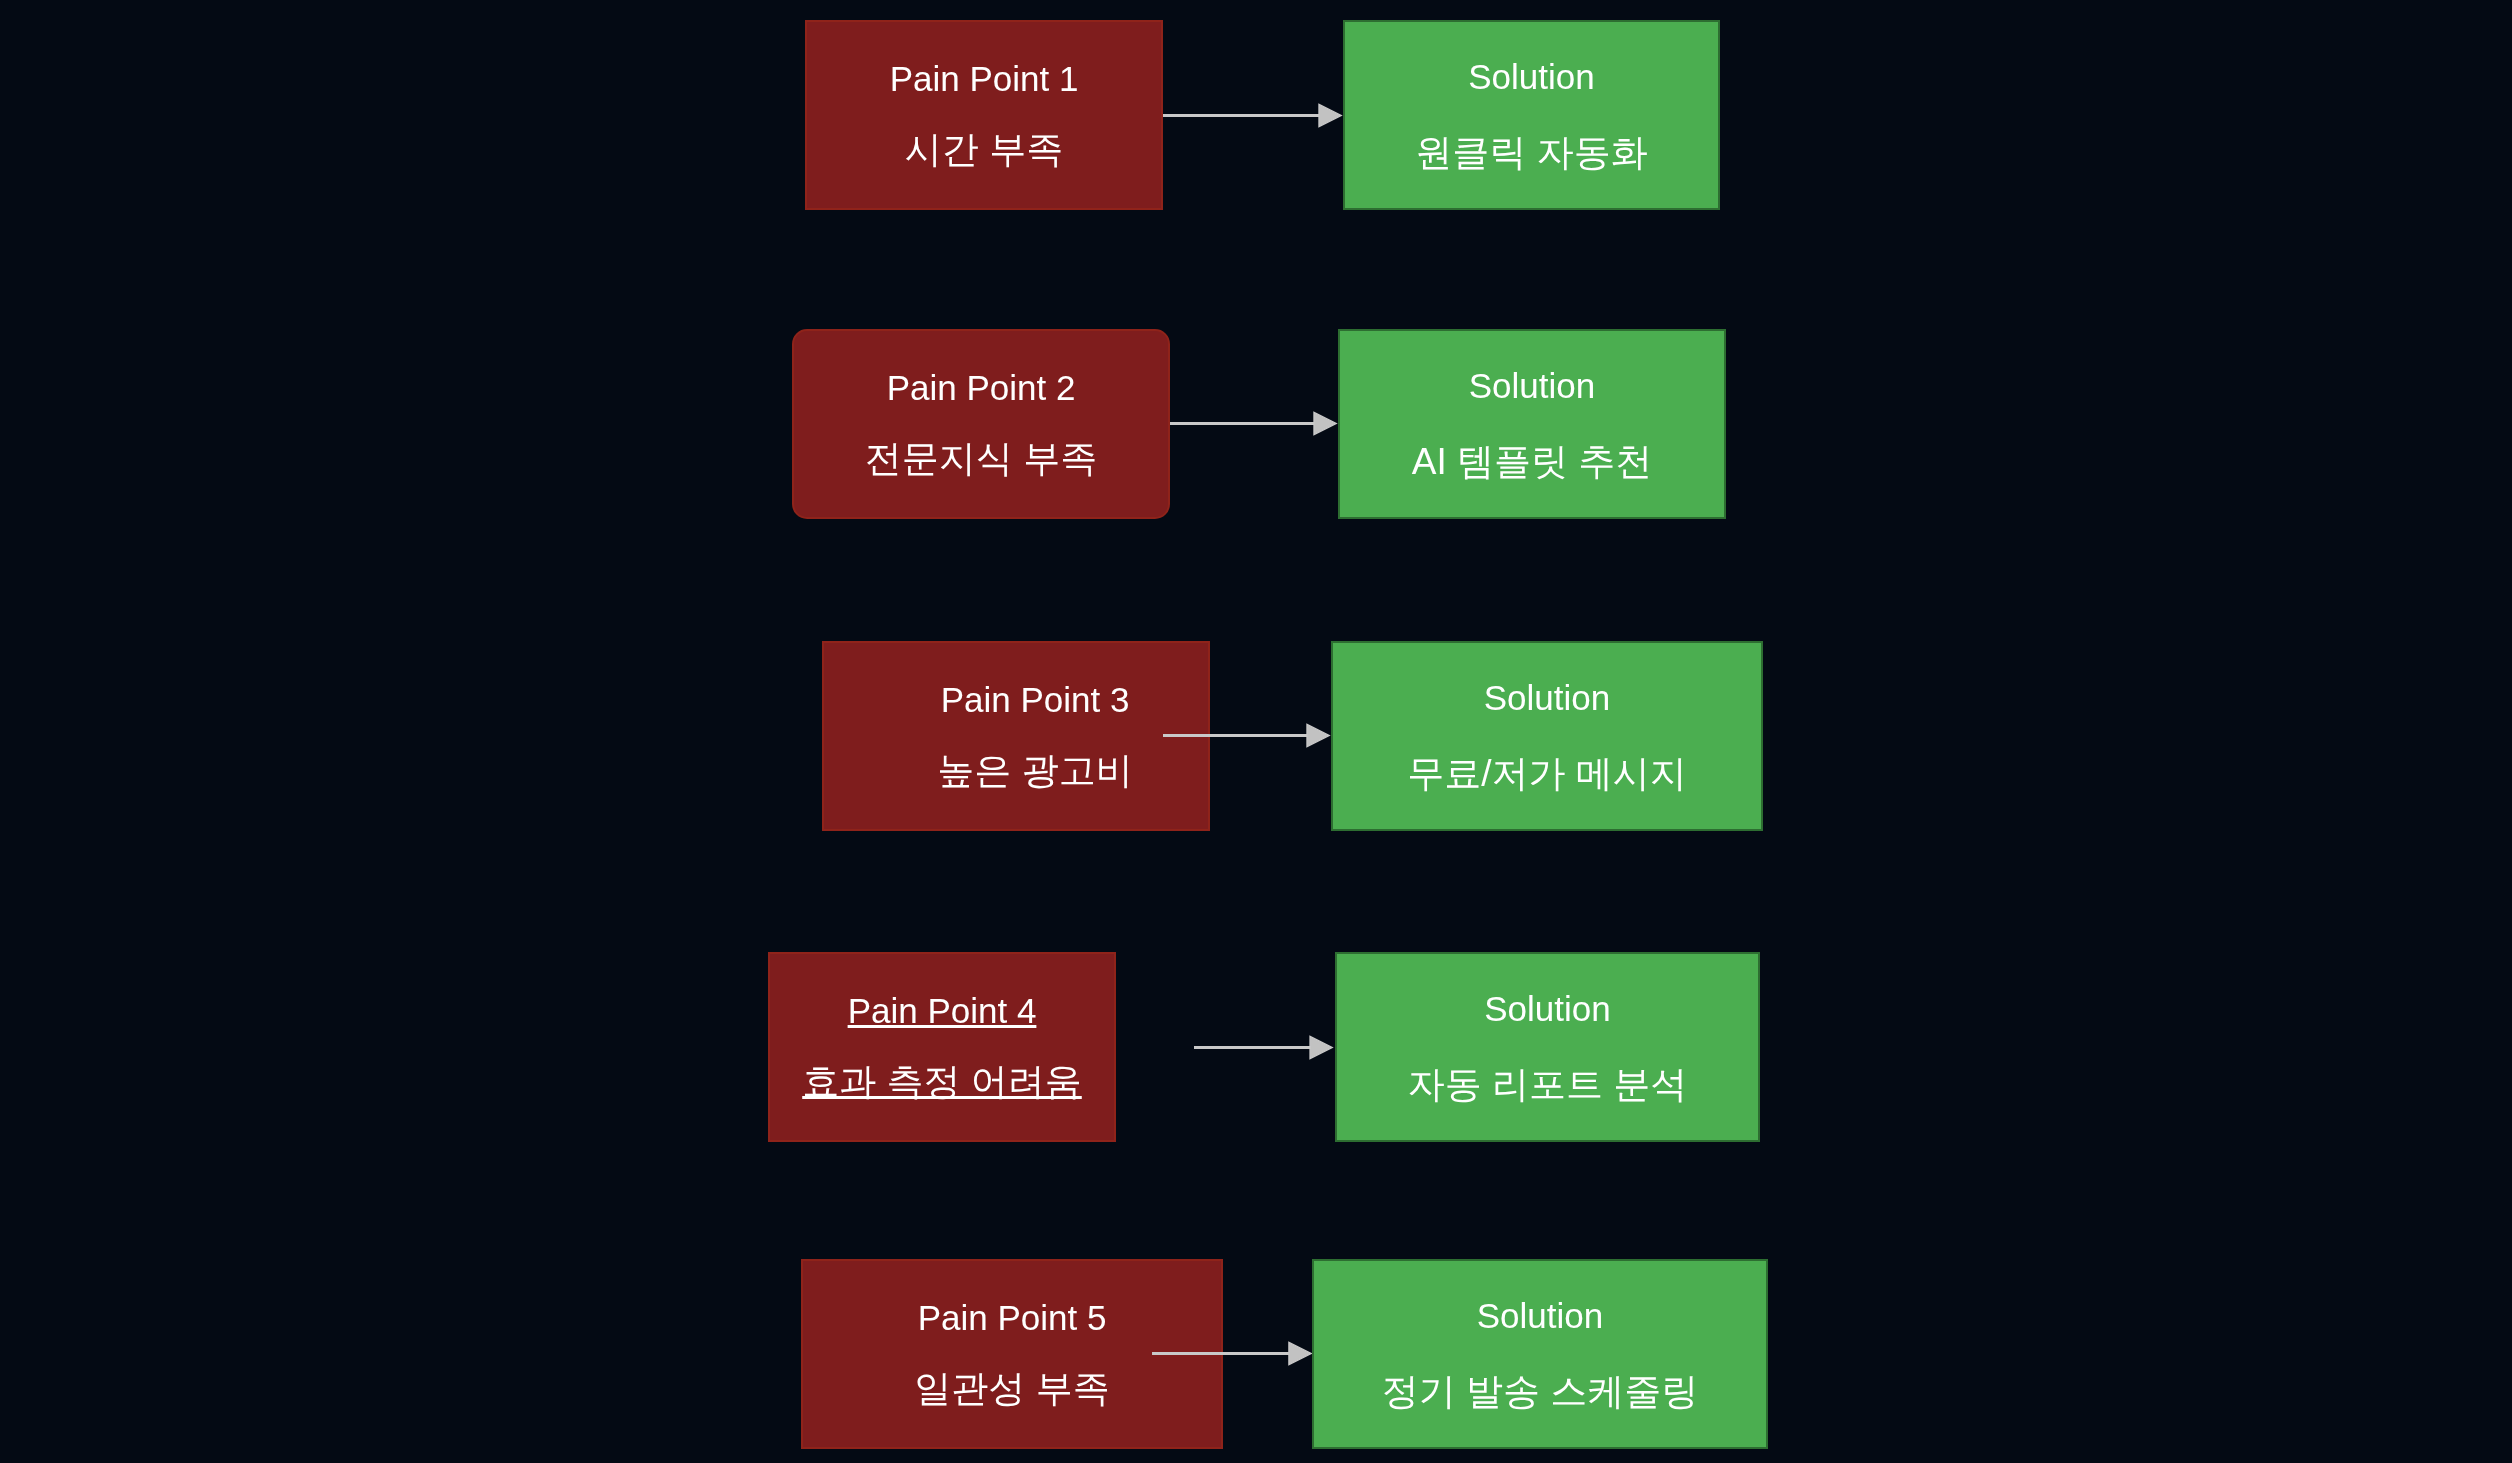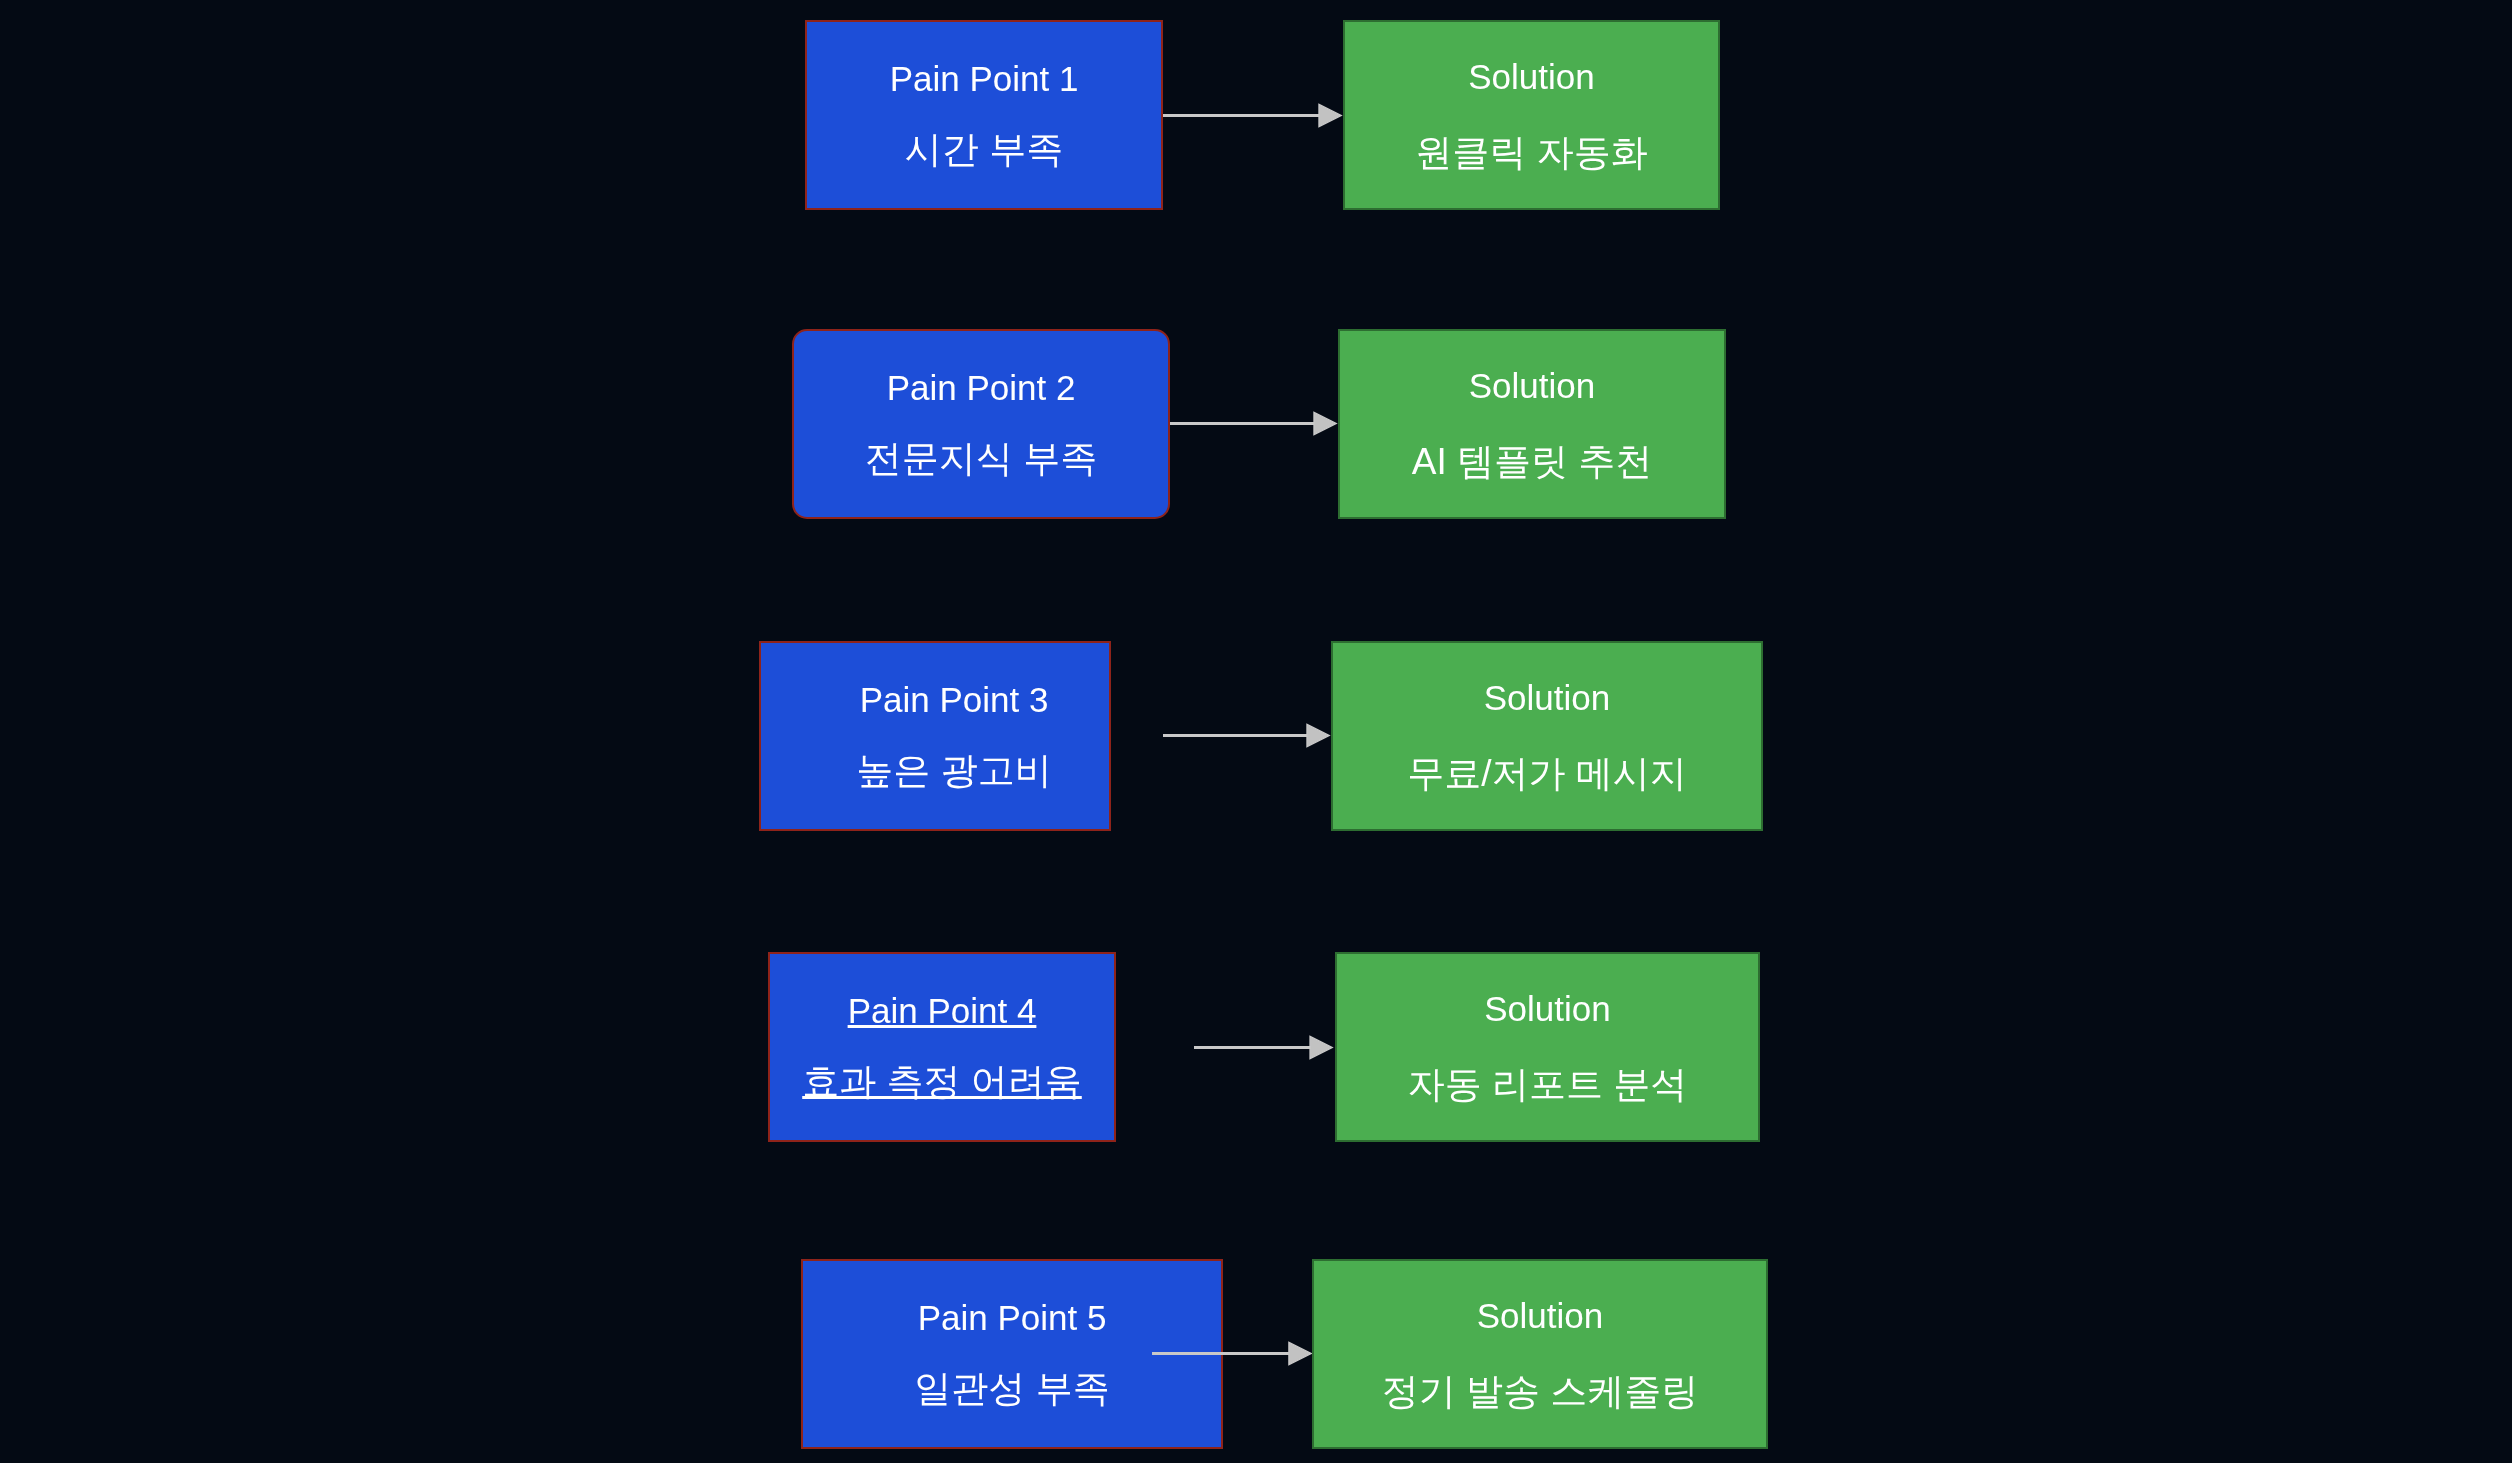--- a/index.html
+++ b/index.html
@@ -31,21 +31,21 @@
     line-height: 42px;
     margin-bottom: 13px;
     white-space: nowrap;
   }
   .box .line2 {
     font-size: 37px;
     line-height: 44px;
     white-space: nowrap;
   }
   .pain {
-    background: #1d4ed8;
+    background: #7f1d1d;
     border: 2.8px solid #8f231a;
     gap: 15px;
   }
   .solution {
     background: #4bae50;
     border: 2.8px solid #2d6e31;
     gap: 20px;
   }
   .arrow {
     position: absolute;
@@ -86,21 +86,21 @@
   </div>
   <svg class="arrow" style="left:1170px; top:405px; width:168px;" viewBox="0 0 182 40">
     <line x1="0" y1="20" x2="158" y2="20"></line>
     <polygon points="156,8 156,32 180,20"></polygon>
   </svg>
   <div class="box solution" style="left:1338px; top:329px; width:388px;">
     <div class="line1">Solution</div>
     <div class="line2">AI 템플릿 추천</div>
   </div>
 
-  <div class="box pain" style="left:759px; top:641px; width:352px;padding-left:38px;">
+  <div class="box pain" style="left:822px; top:641px; width:388px;padding-left:38px;">
     <div class="line1">Pain Point 3</div>
     <div class="line2">높은 광고비</div>
   </div>
   <svg class="arrow" style="left:1163px; top:717px; width:168px;" viewBox="0 0 182 40">
     <line x1="0" y1="20" x2="158" y2="20"></line>
     <polygon points="156,8 156,32 180,20"></polygon>
   </svg>
   <div class="box solution" style="left:1331px; top:641px; width:432px;">
     <div class="line1">Solution</div>
     <div class="line2">무료/저가 메시지</div>

